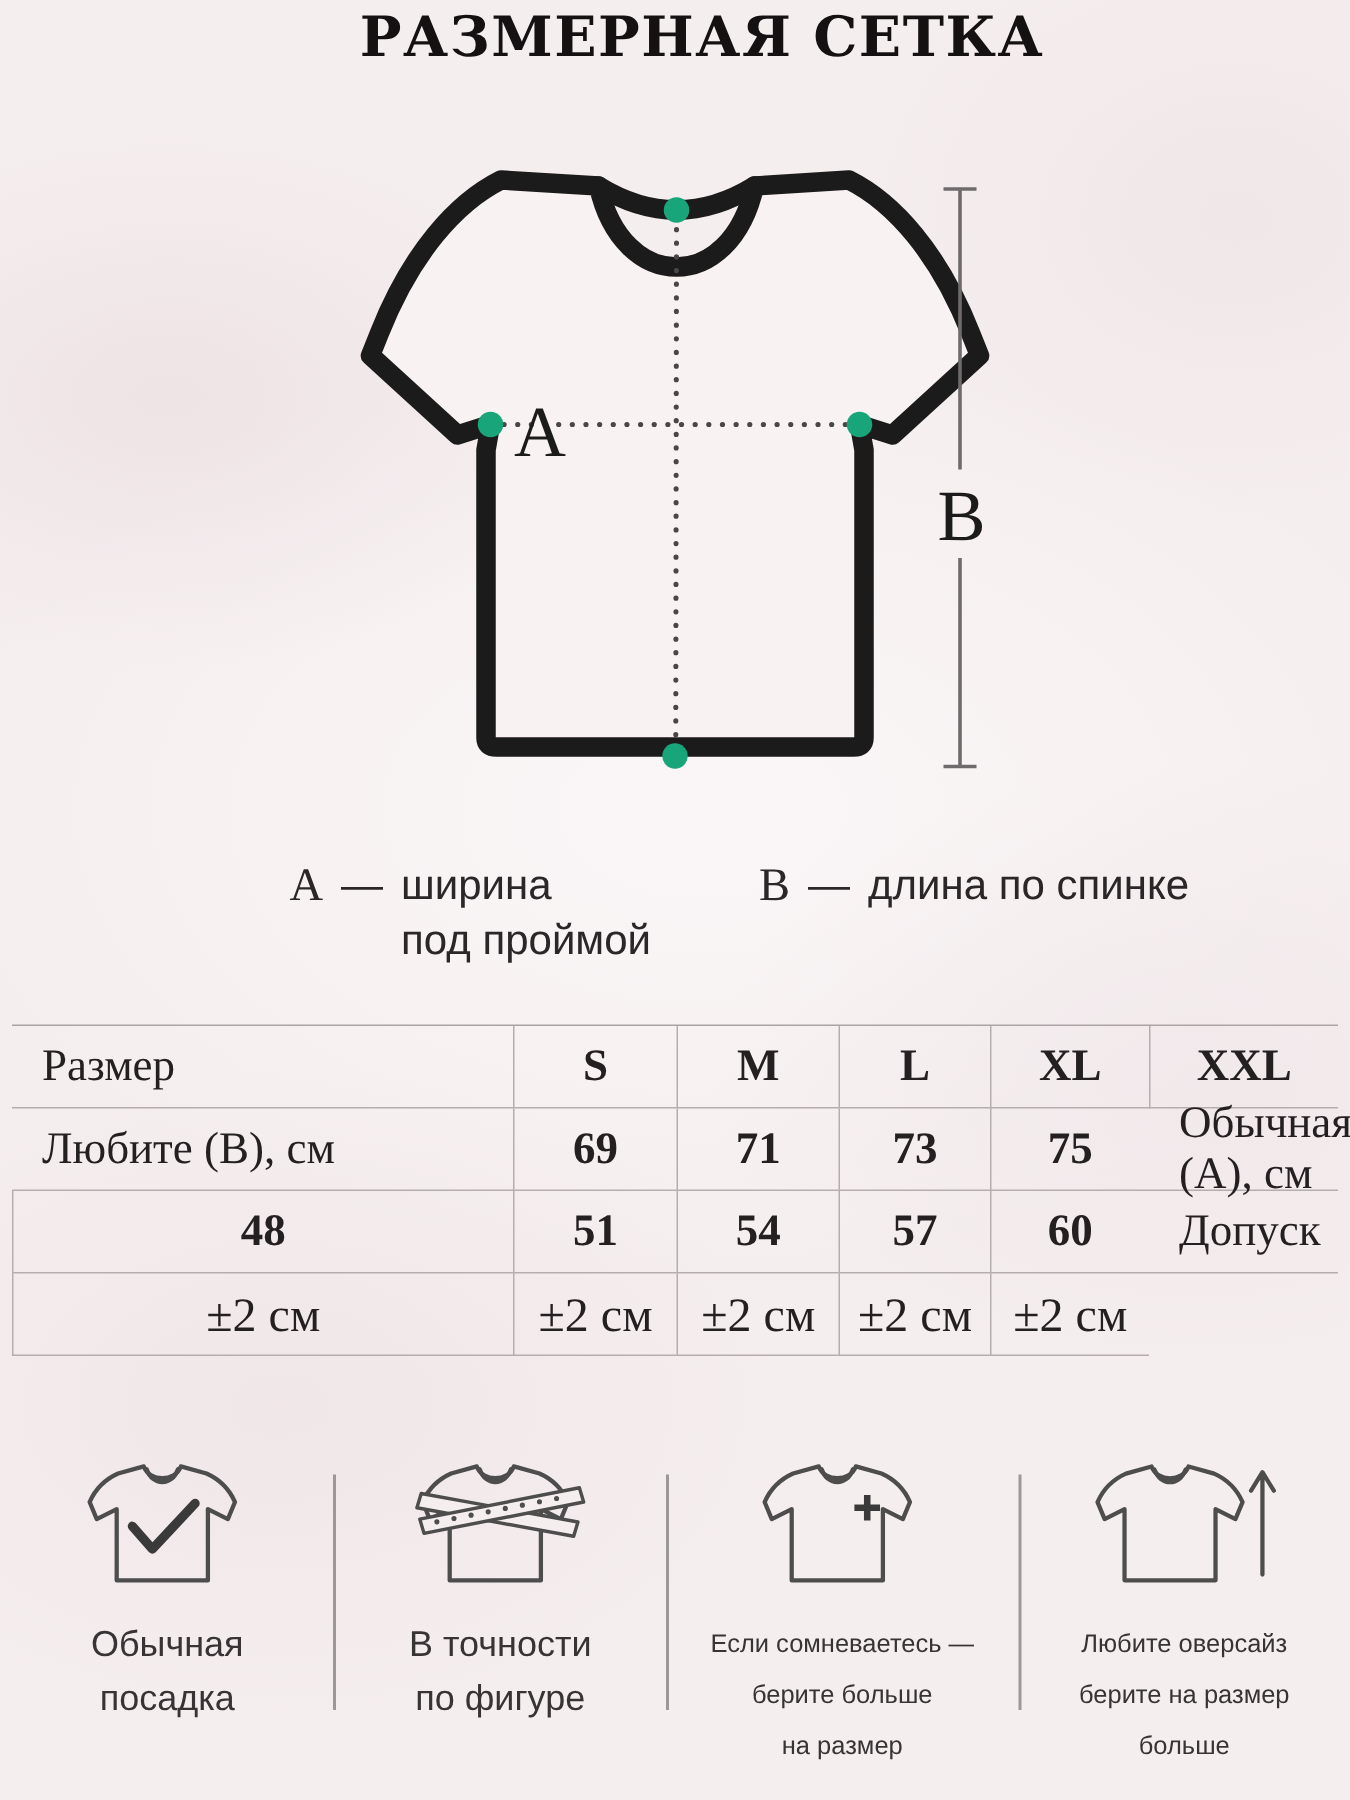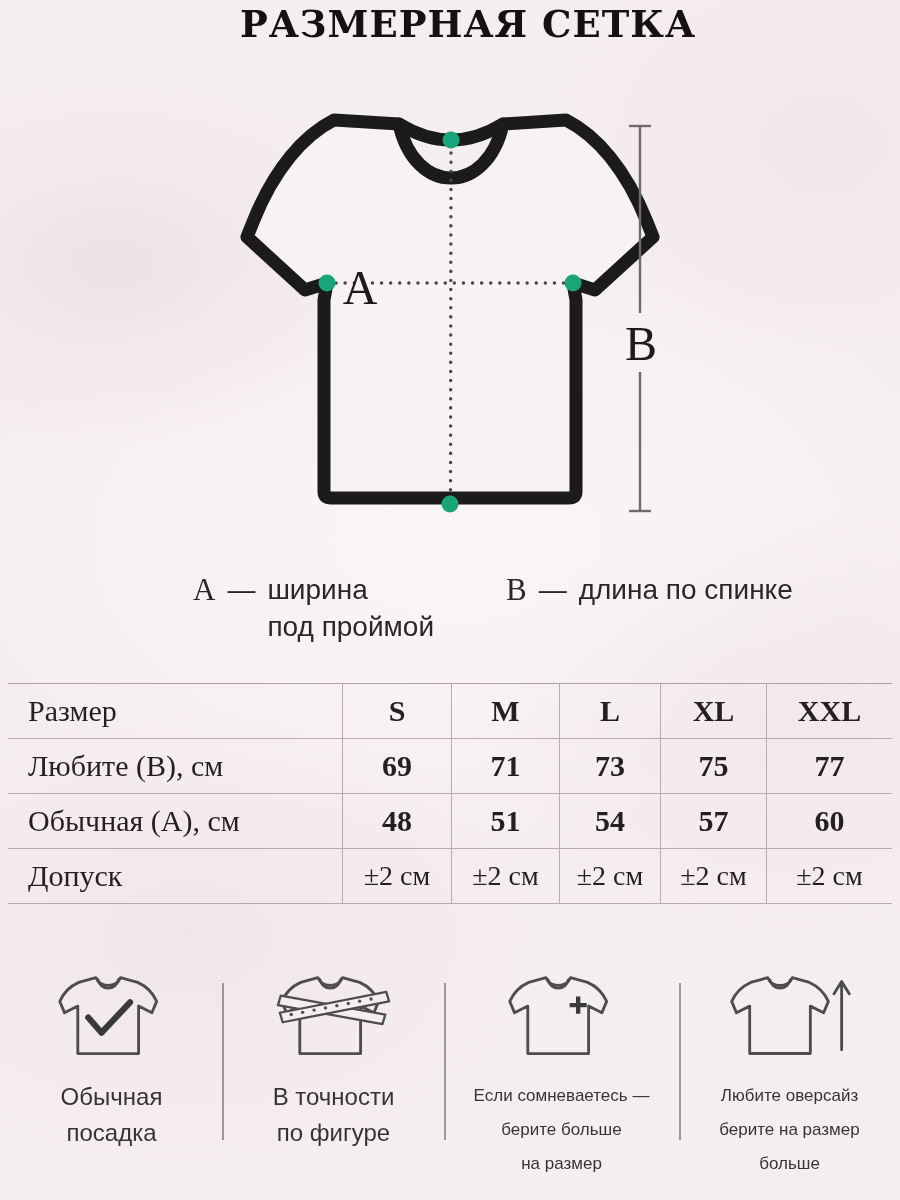--- a/index.html
+++ b/index.html
@@ -36,21 +36,21 @@
     position:absolute;left:8px;top:683px;width:884px;
     display:grid;grid-template-columns:334px 109px 108px 101px 106px 126px;grid-auto-rows:55px;
     border-top:1px solid #aca3a5;
     font-family:"Liberation Serif",serif;font-size:30px;color:#241f21;
   }
   .size-table .cell{display:flex;align-items:center;border-bottom:1px solid #b6adaf;}
   .size-table .lab{padding-left:20px;}
   .size-table .v{justify-content:center;}
   .size-table .bl{border-left:1px solid #b6adaf;}
   .size-table .bold{font-weight:bold;}
-  .size-table .tol{font-size:28px;}
+  .size-table .tol{font-size:32px;}
   
   .tips{position:absolute;left:0;top:962px;width:900px;height:215px;display:flex;align-items:flex-start;}
   .tip{display:flex;flex-direction:column;align-items:center;}
   .tip .t-icon{margin-top:8px;}
   .tip .cap{margin-top:14px;text-align:center;color:#383436;}
   .tip-w0{width:223px;} .tip-w1{width:221px;} .tip-w2{width:235px;} .tip-w3{width:221px;}
   .cap-big{font-size:24px;line-height:36px;}
   .cap-small{font-size:17px;line-height:34px;}
   .tip-divider{position:absolute;top:21px;width:2px;height:157px;background:#9c9899;}
   .d0{left:222px;} .d1{left:444px;} .d2{left:679px;}
@@ -128,21 +128,20 @@
     <div class="cell v bl bold">M</div>
     <div class="cell v bl bold">L</div>
     <div class="cell v bl bold">XL</div>
     <div class="cell v bl bold">XXL</div>
 
     <div class="cell lab">Любите (B), см</div>
     <div class="cell v bl bold">69</div>
     <div class="cell v bl bold">71</div>
     <div class="cell v bl bold">73</div>
     <div class="cell v bl bold">75</div>
-    <div class="cell v bl bold">77</div>
 
     <div class="cell lab">Обычная (A), см</div>
     <div class="cell v bl bold">48</div>
     <div class="cell v bl bold">51</div>
     <div class="cell v bl bold">54</div>
     <div class="cell v bl bold">57</div>
     <div class="cell v bl bold">60</div>
 
     <div class="cell lab">Допуск</div>
     <div class="cell v bl tol">±2 см</div>

